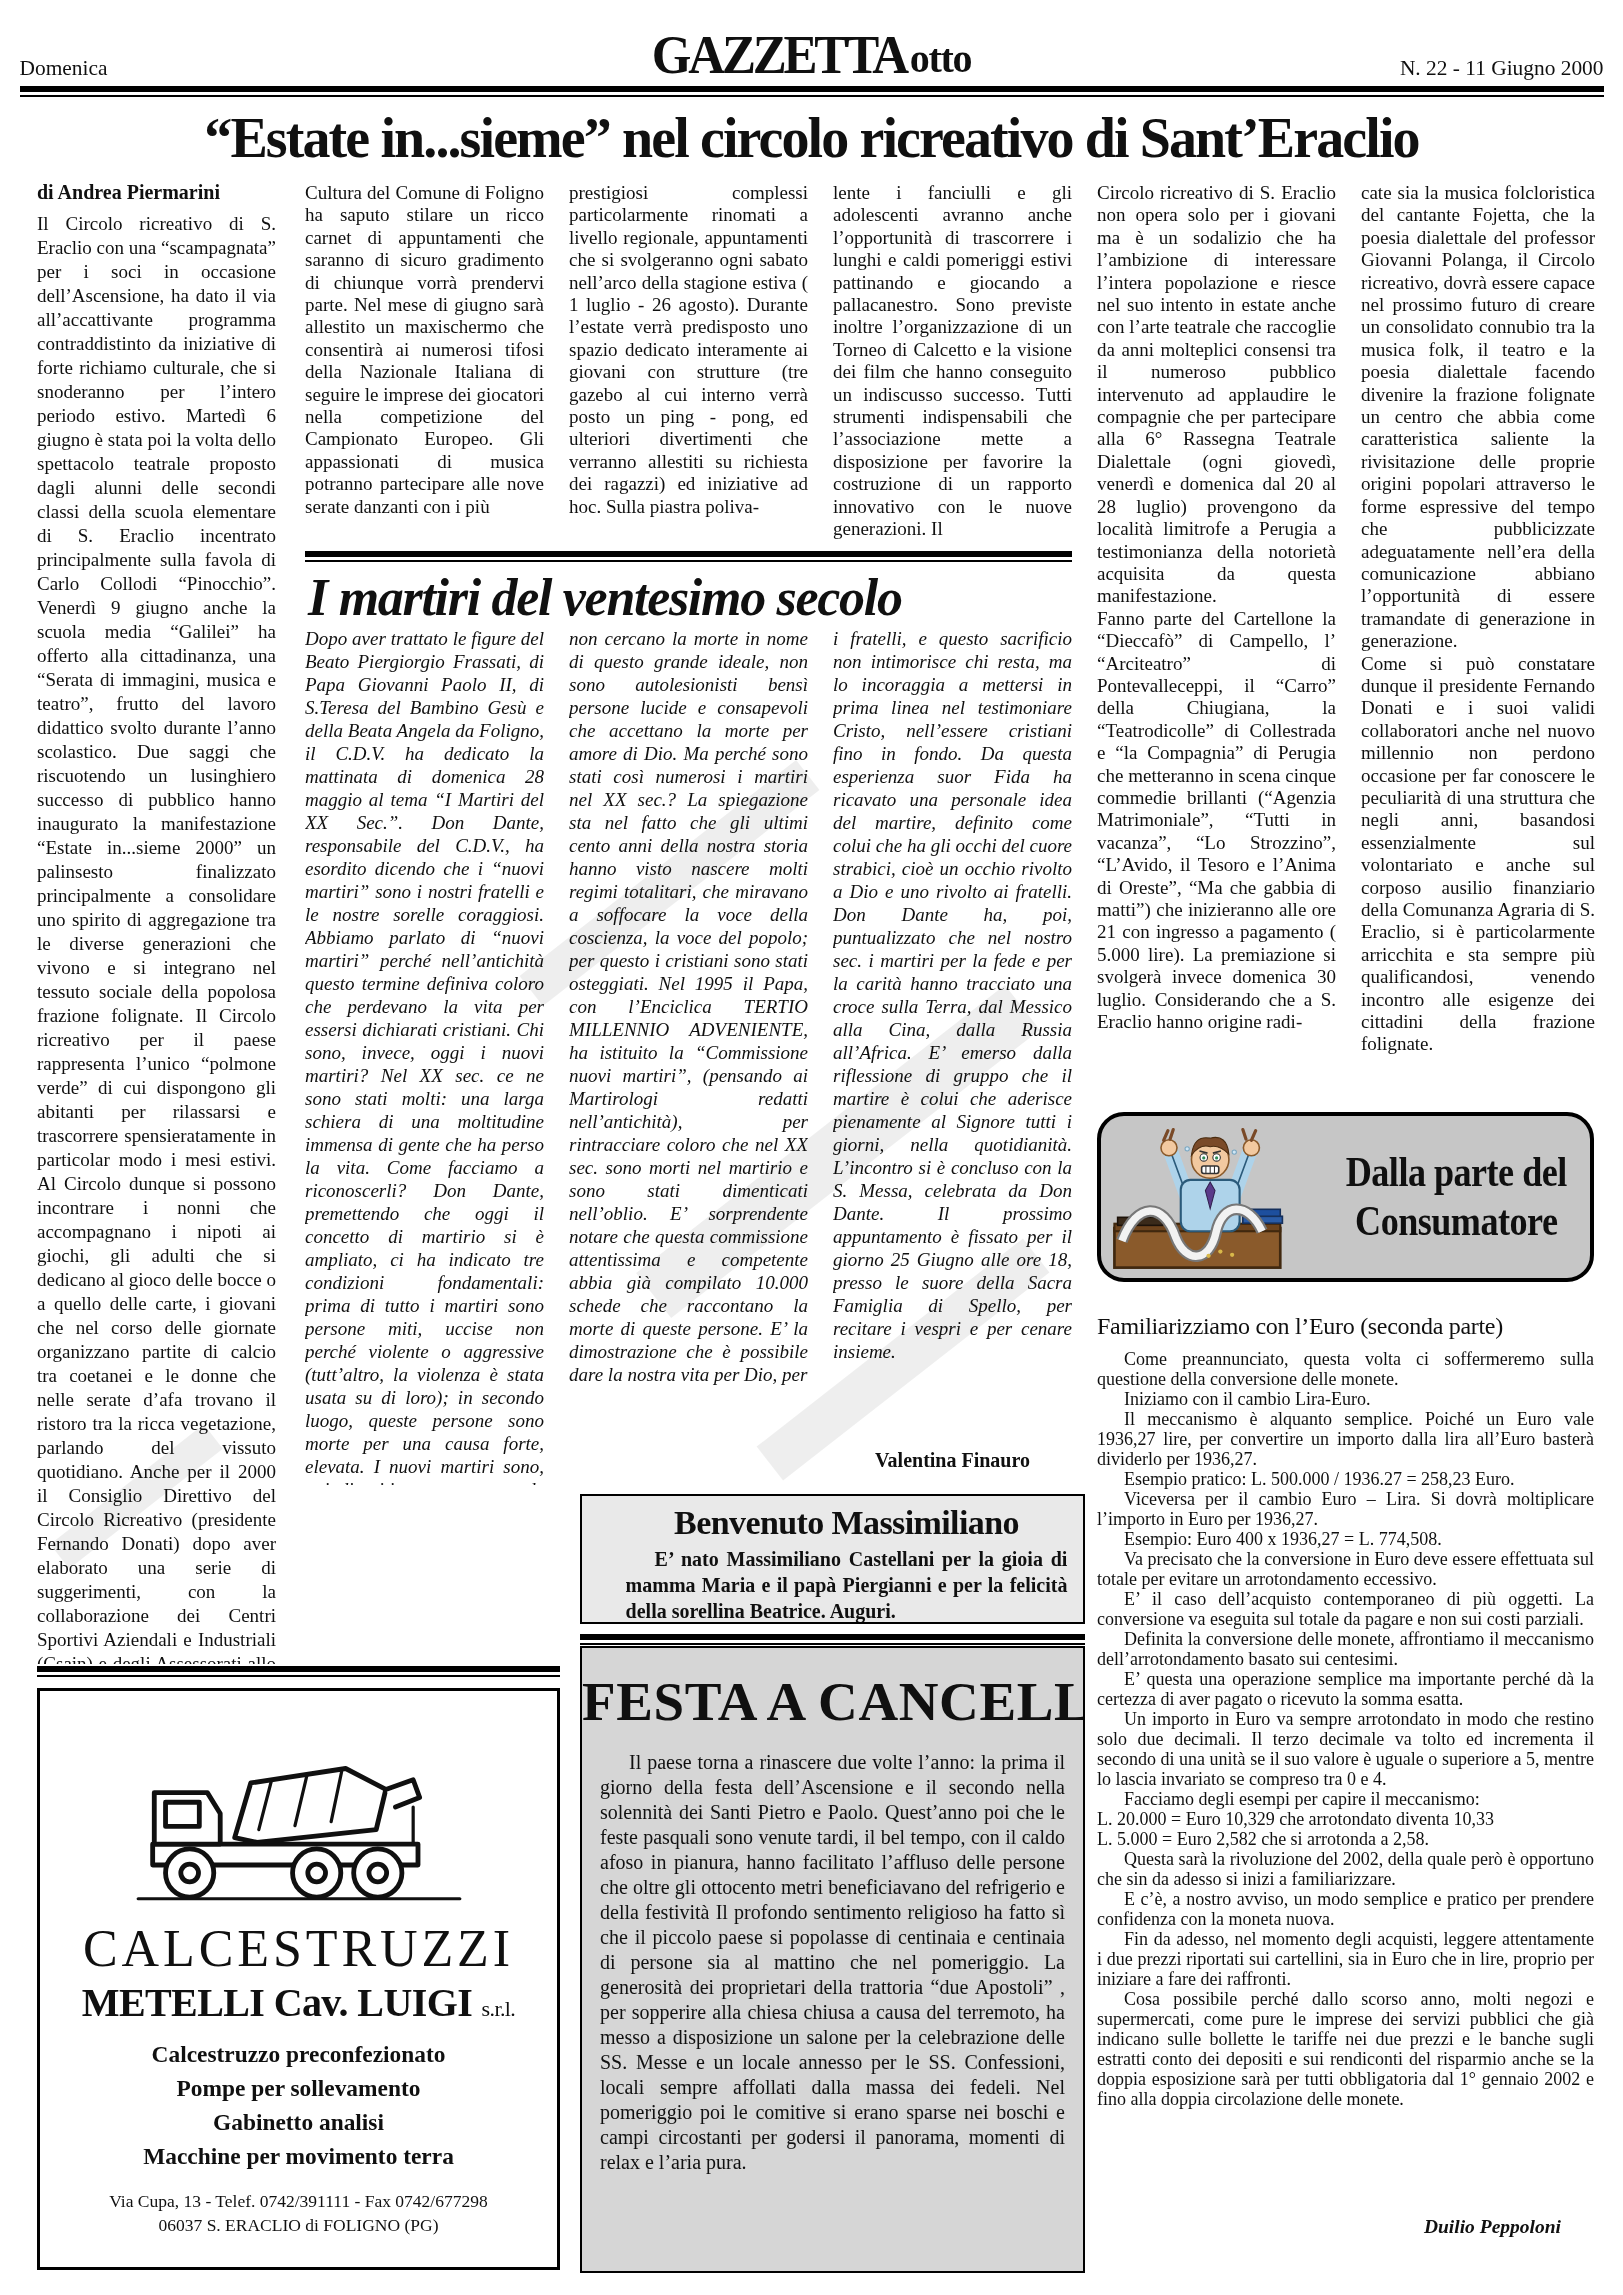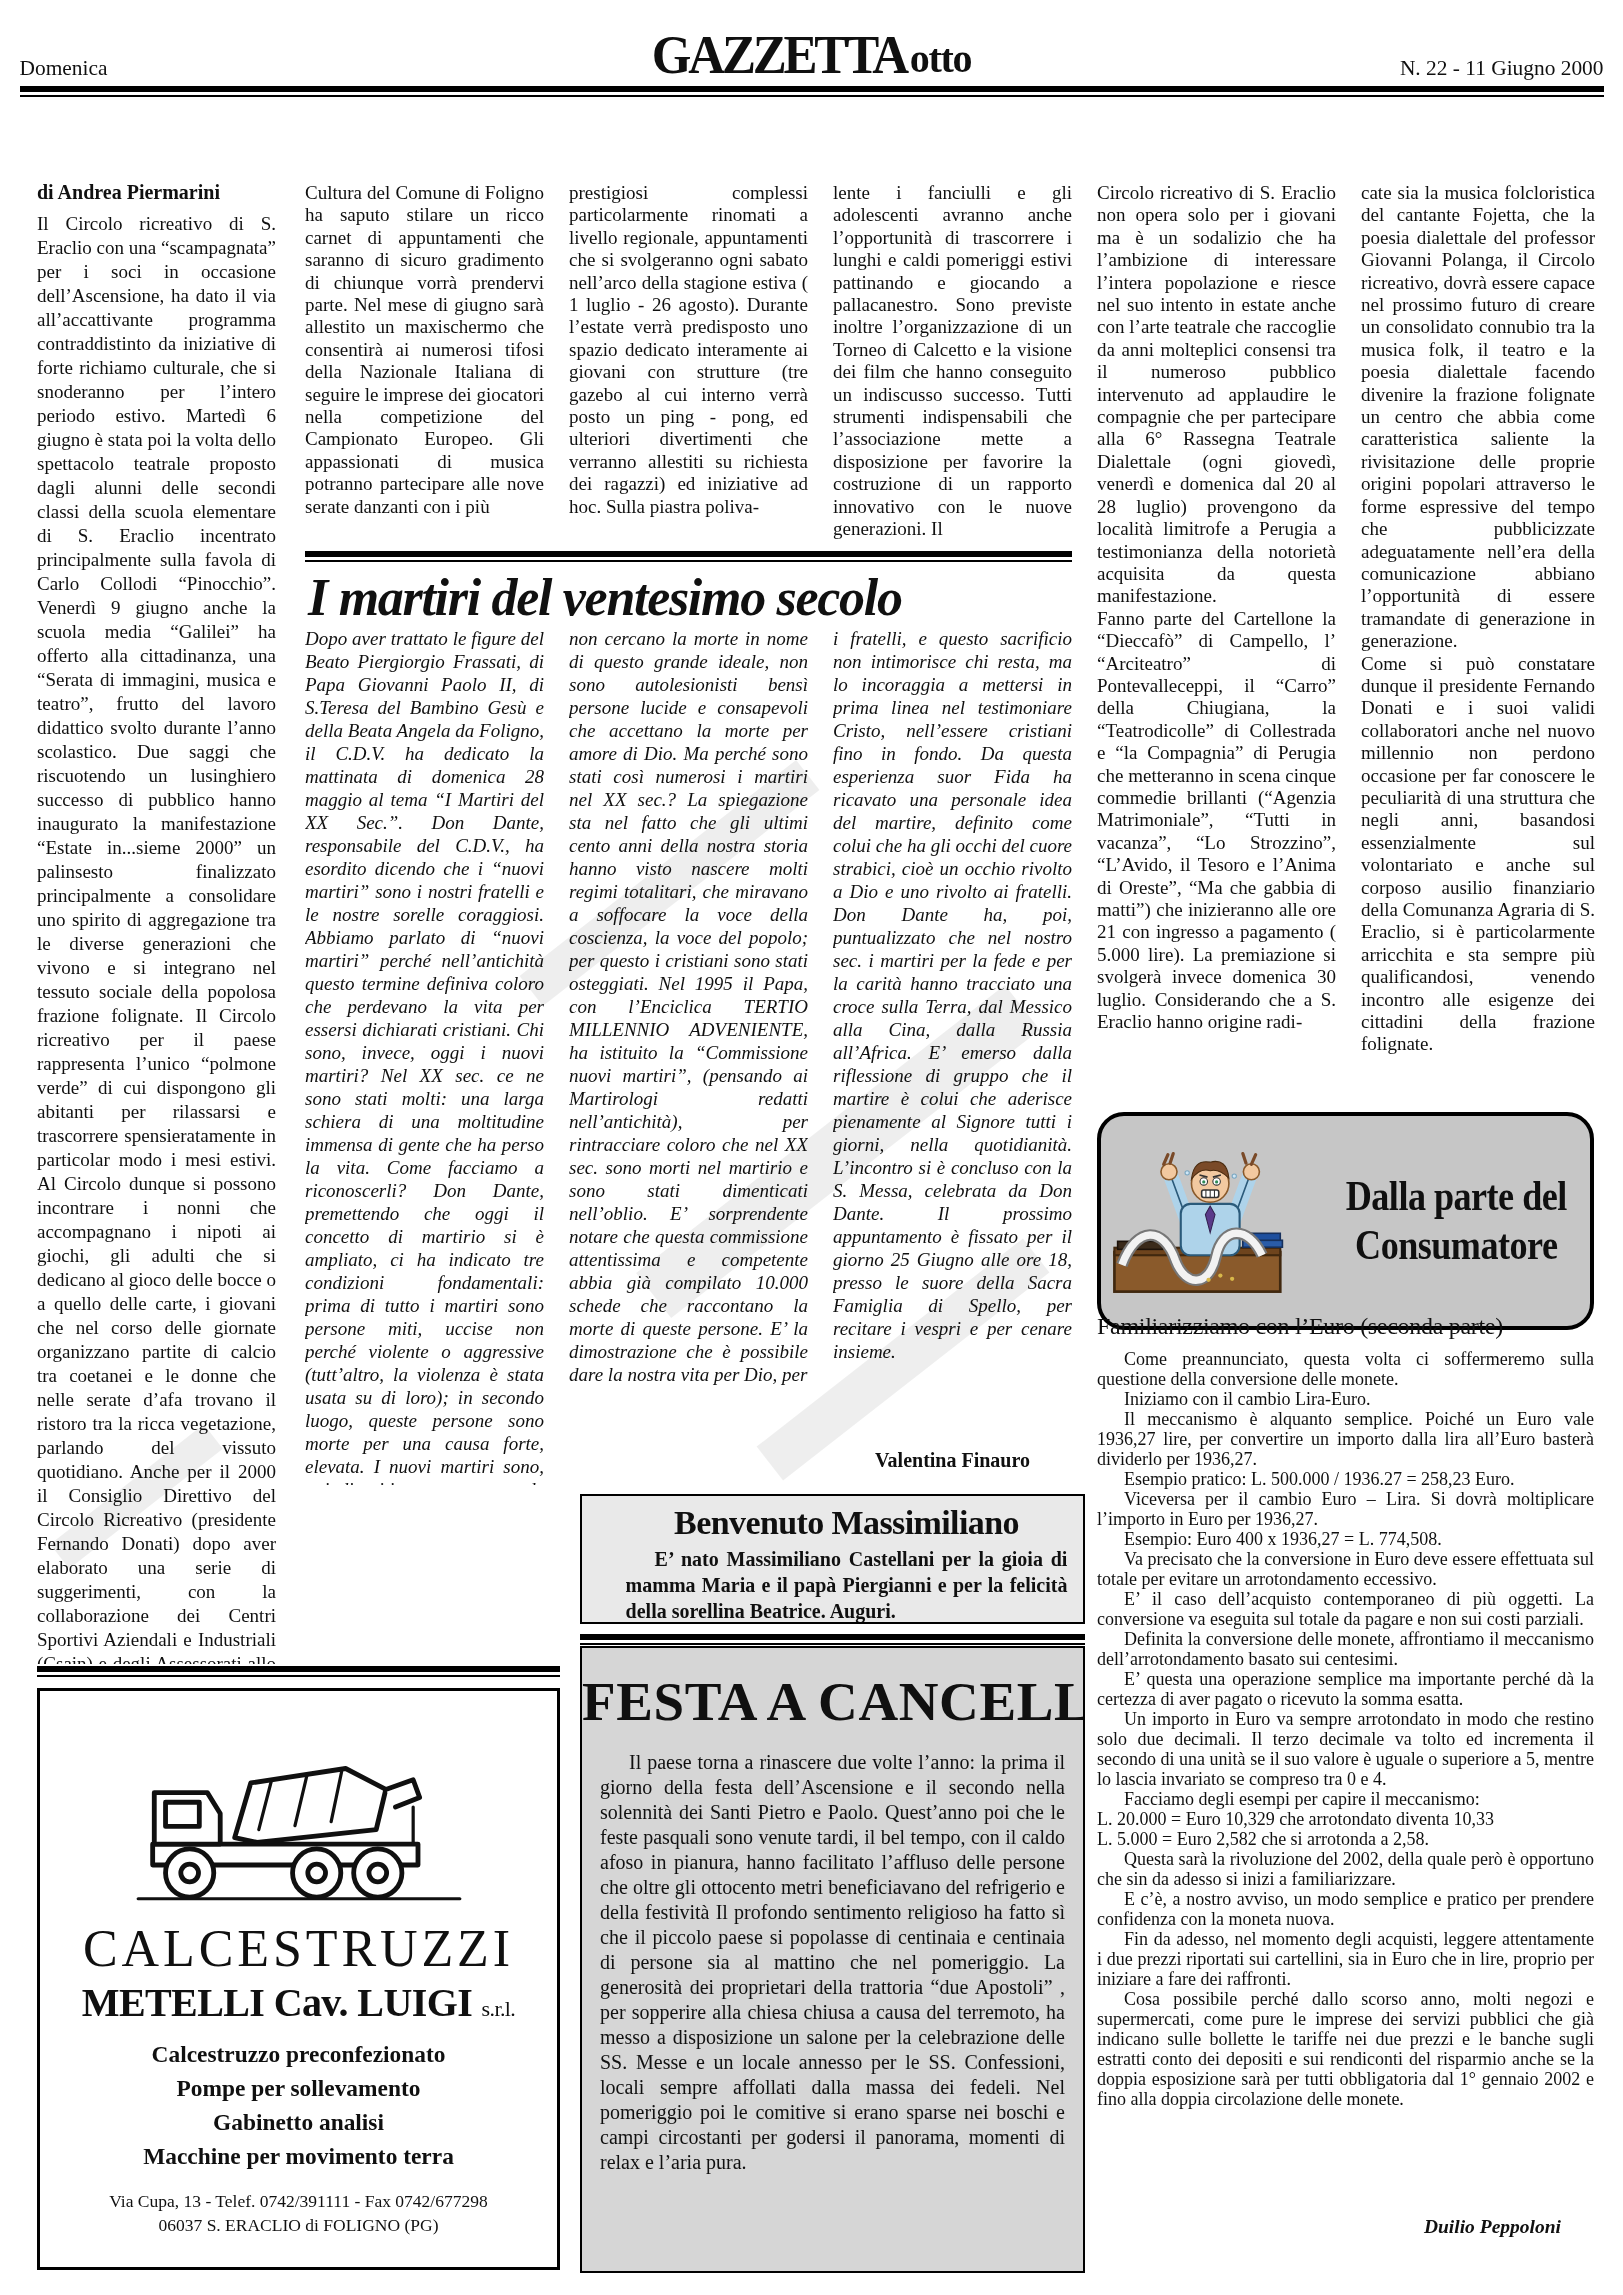--- a/index.html
+++ b/index.html
@@ -34,21 +34,21 @@
   .fbox p{margin:0;padding:0 18px;font-size:20px;line-height:25px;text-align:justify;text-indent:29px;}
   
   .adbox{width:523px;height:582px;background:#fff;border:3.9px solid #000;box-sizing:border-box;
          text-align:center;overflow:hidden;}
   .ad-name1{font-size:52px;letter-spacing:3.9px;margin-top:6.5px;}
   .ad-name2{font-size:40px;font-weight:bold;letter-spacing:-0.6px;margin-top:1.3px;}
   .ad-srl{font-size:22px;font-weight:normal;}
   .ad-serv{font-size:23.4px;font-weight:bold;line-height:34px;margin-top:11.7px;}
   .ad-addr{font-size:17.5px;line-height:23.4px;margin-top:17px;}
   
-  .cbox{width:497px;height:218px;background:#c6c6c6;border:4.5px solid #000;border-radius:27px;
+  .cbox{width:497px;height:170px;background:#c6c6c6;border:4.5px solid #000;border-radius:27px;
         box-sizing:border-box;display:flex;align-items:center;overflow:hidden;}
   .ctitle{flex:1;text-align:center;font-size:42px;font-weight:900;line-height:49px;letter-spacing:-0.6px;
           transform:scaleX(0.86);transform-origin:center;white-space:nowrap;}
   
   .ehead{font-size:24px;font-weight:normal;letter-spacing:-0.3px;white-space:nowrap;}
   .ebody{width:497px;height:864px;overflow:hidden;font-size:18px;line-height:20px;text-align:justify;}
   .ebody p{margin:0;text-indent:27px;}
   .ebody p.flush{text-indent:0;}
   .esig{font-size:19.5px;font-weight:bold;font-style:italic;text-align:right;}
   
@@ -62,20 +62,21 @@
   <div class="abs day" style="left:19.5px;top:56px;">Domenica</div>
   <div class="abs masthead" style="left:0;right:0;top:26px;">
     <span class="mast-main">GAZZETTA</span><span class="mast-suffix">otto</span>
   </div>
   <div class="abs issue" style="right:19.5px;top:56px;width:325px;">N. 22 - 11 Giugno 2000</div>
   <div class="abs rule2" style="left:19.5px;top:86px;width:1584px;">
       <div class="rt"></div>
       <div class="rb"></div>
     </div>
 
+  <div class="abs headline" style="left:0;right:0;top:106px;">“Estate in...sieme” nel circolo ricreativo di Sant’Eraclio</div>
   <div class="abs byline" style="left:37px;top:181px;width:239px;">di Andrea Piermarini</div>
 
   <div class="abs col col1" style="left:37px;top:212px;height:1452px;">Il Circolo ricreativo di S. Eraclio con una “scampagnata” per i soci in occasione dell’Ascensione, ha dato il via all’accattivante programma contraddistinto da iniziative di forte richiamo culturale, che si snoderanno per l’intero periodo estivo. Martedì 6 giugno è stata poi la volta dello spettacolo teatrale proposto dagli alunni delle secondi classi della scuola elementare di S. Eraclio incentrato principalmente sulla favola di Carlo Collodi “Pinocchio”. Venerdì 9 giugno anche la scuola media “Galilei” ha offerto alla cittadinanza, una “Serata di immagini, musica e teatro”, frutto del lavoro didattico svolto durante l’anno scolastico. Due saggi che riscuotendo un lusinghiero successo di pubblico hanno inaugurato la manifestazione “Estate in...sieme 2000” un palinsesto finalizzato principalmente a consolidare uno spirito di aggregazione tra le diverse generazioni che vivono e si integrano nel tessuto sociale della popolosa frazione folignate. Il Circolo ricreativo per il paese rappresenta l’unico “polmone verde” di cui dispongono gli abitanti per rilassarsi e trascorrere spensieratamente in particolar modo i mesi estivi. Al Circolo dunque si possono incontrare i nonni che accompagnano i nipoti ai giochi, gli adulti che si dedicano al gioco delle bocce o a quello delle carte, i giovani che nel corso delle giornate organizzano partite di calcio tra coetanei e le donne che nelle serate d’afa trovano il ristoro tra la ricca vegetazione, parlando del vissuto quotidiano. Anche per il 2000 il Consiglio Direttivo del Circolo Ricreativo (presidente Fernando Donati) dopo aver elaborato una serie di suggerimenti, con la collaborazione dei Centri Sportivi Aziendali e Industriali (Csain) e degli Assessorati allo Sport e alla</div>
   <div class="abs col" style="left:305px;top:182px;height:374px;">Cultura del Comune di Foligno ha saputo stilare un ricco carnet di appuntamenti che saranno di sicuro gradimento di chiunque vorrà prendervi parte. Nel mese di giugno sarà allestito un maxischermo che consentirà ai numerosi tifosi della Nazionale Italiana di seguire le imprese dei giocatori nella competizione del Campionato Europeo. Gli appassionati di musica potranno partecipare alle nove serate danzanti con i più</div>
   <div class="abs col" style="left:569px;top:182px;height:374px;">prestigiosi complessi particolarmente rinomati a livello regionale, appuntamenti che si svolgeranno ogni sabato nell’arco della stagione estiva ( 1 luglio - 26 agosto). Durante l’estate verrà predisposto uno spazio dedicato interamente ai giovani con strutture (tre gazebo al cui interno verrà posto un ping - pong, ed ulteriori divertimenti che verranno allestiti su richiesta dei ragazzi) ed iniziative ad hoc. Sulla piastra poliva-</div>
   <div class="abs col" style="left:833px;top:182px;height:374px;">lente i fanciulli e gli adolescenti avranno anche l’opportunità di trascorrere i lunghi e caldi pomeriggi estivi pattinando e giocando a pallacanestro. Sono previste inoltre l’organizzazione di un Torneo di Calcetto e la visione dei film che hanno conseguito un indiscusso successo. Tutti strumenti indispensabili che l’associazione mette a disposizione per favorire la costruzione di un rapporto innovativo con le nuove generazioni. Il</div>
   <div class="abs col" style="left:1097px;top:182px;height:925px;">Circolo ricreativo di S. Eraclio non opera solo per i giovani ma è un sodalizio che ha l’ambizione di interessare l’intera popolazione e riesce nel suo intento in estate anche con l’arte teatrale che raccoglie da anni molteplici consensi tra il numeroso pubblico intervenuto ad applaudire le compagnie che per partecipare alla 6° Rassegna Teatrale Dialettale (ogni giovedì, venerdì e domenica dal 20 al 28 luglio) provengono da località limitrofe a Perugia a testimonianza della notorietà acquisita da questa manifestazione.
 Fanno parte del Cartellone la “Dieccafò” di Campello, l’ “Arciteatro” di Pontevalleceppi, il “Carro” della Chiugiana, la “Teatrodicolle” di Collestrada e “la Compagnia” di Perugia che metteranno in scena cinque commedie brillanti (“Agenzia Matrimoniale”, “Tutti in vacanza”, “Lo Strozzino”, “L’Avido, il Tesoro e l’Anima di Oreste”, “Ma che gabbia di matti”) che inizieranno alle ore 21 con ingresso a pagamento ( 5.000 lire). La premiazione si svolgerà invece domenica 30 luglio. Considerando che a S. Eraclio hanno origine radi-</div>
   <div class="abs col" style="left:1361px;top:182px;width:234px;height:925px;">cate sia la musica folcloristica del cantante Fojetta, che la poesia dialettale del professor Giovanni Polanga, il Circolo ricreativo, dovrà essere capace nel prossimo futuro di creare un consolidato connubio tra la musica folk, il teatro e la poesia dialettale facendo divenire la frazione folignate un centro che abbia come caratteristica saliente la rivisitazione delle proprie origini popolari attraverso le forme espressive del tempo che pubblicizzate adeguatamente nell’era della comunicazione abbiano l’opportunità di essere tramandate di generazione in generazione.
 Come si può constatare dunque il presidente Fernando Donati e i suoi validi collaboratori anche nel nuovo millennio non perdono occasione per far conoscere le peculiarità di una struttura che negli anni, basandosi essenzialmente sul volontariato e anche sul corposo ausilio finanziario della Comunanza Agraria di S. Eraclio, si è particolarmente arricchita e sta sempre più qualificandosi, venendo incontro alle esigenze dei cittadini della frazione folignate.</div>

